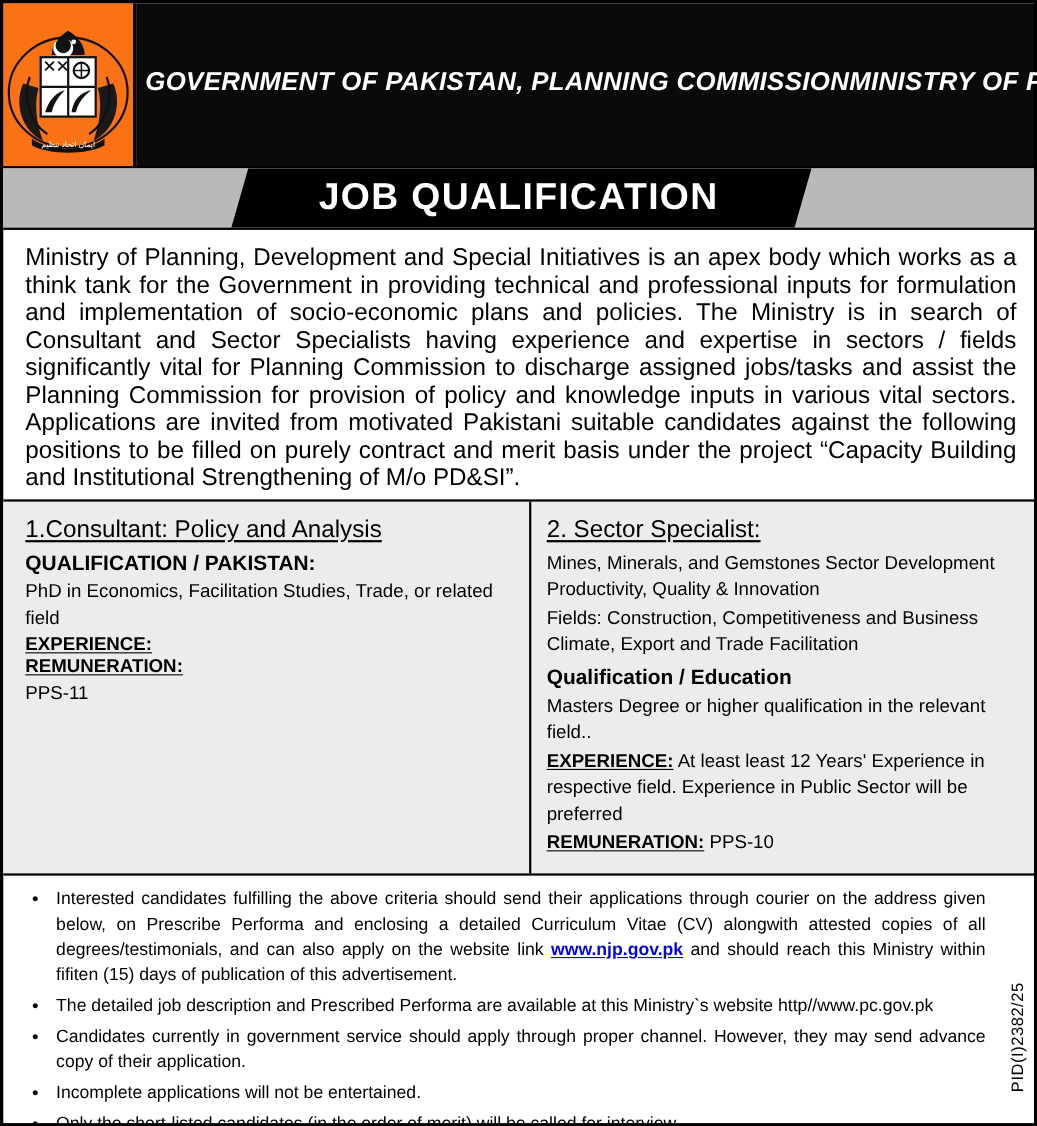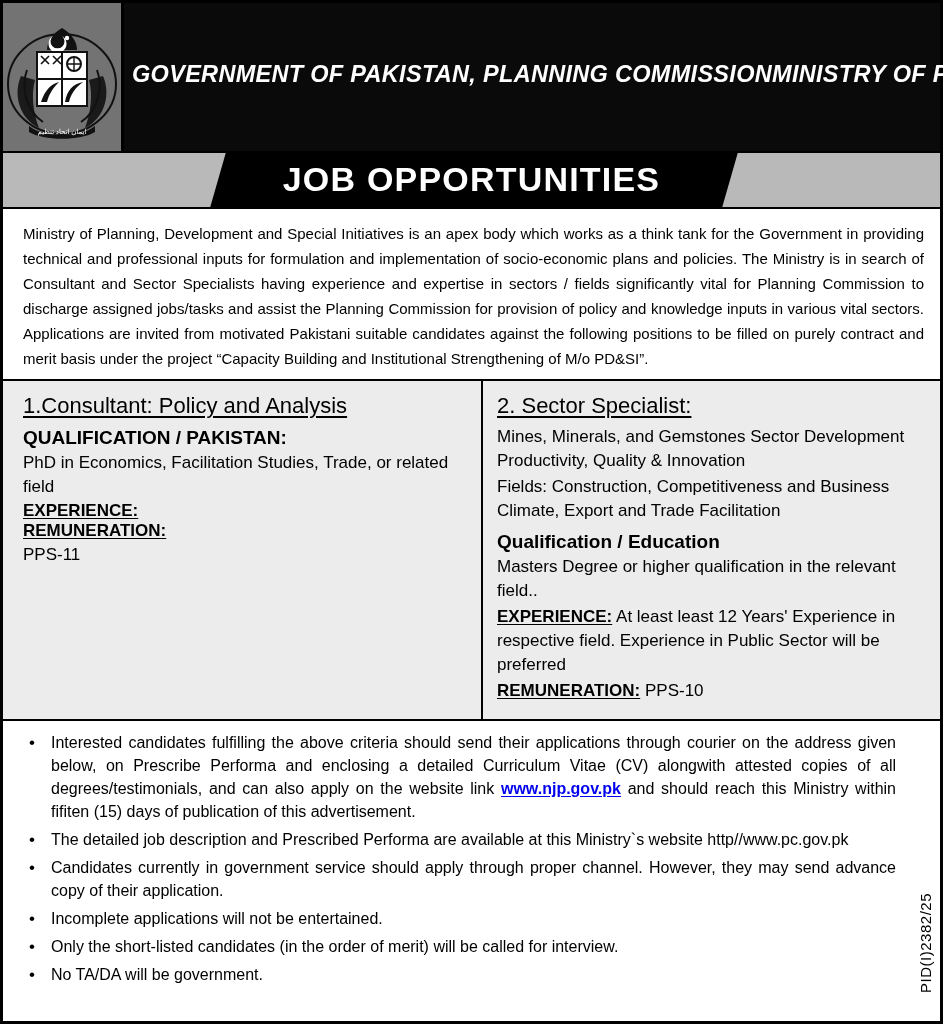--- a/index.html
+++ b/index.html
@@ -27,21 +27,21 @@
   
   .header {
     display: flex;
     align-items: stretch;
     height: 148px;
     background: #0a0a0a;
     border-bottom: 2px solid #000;
   }
   .crest-box {
     width: 148px;
-    background: #737373;
+    background: #f97316;
     display: flex;
     align-items: center;
     border-right: 3px solid #000;
   }
   .crest {
     width: 118px;
     height: 126px;
     position: relative;
   }
   .header-titles {
@@ -119,21 +119,21 @@
     text-align: center;
     color: #fff;
     font-size: 34px;
     font-weight: bold;
     letter-spacing: 1.2px;
   }
 
   
   .intro {
     padding: 12px 16px 8px 20px;
-    font-size: 15px;
+    font-size: 22px;
     line-height: 25px;
     text-align: justify;
   }
 
   
   .columns {
     display: flex;
     border-top: 2px solid #000;
     border-bottom: 2px solid #000;
     background: #ececec;
@@ -258,21 +258,21 @@
         <path d="M30 22 C38 20 46 16 54 10 C50 22 42 30 30 34 Z" fill="#111"></path>
       </svg>
       <div class="logo-main">URAAN</div>
       <div class="logo-main">PAKISTAN</div>
       <div class="logo-urdu">اڑان ہے پرواز ہے کام ہے</div>
     </div>
   </div>
 
   <div class="banner-wrap">
     <div class="banner-black"></div>
-    <div class="banner-text">JOB OPPORTUNITIES</div>
+    <div class="banner-text">JOB QUALIFICATION</div>
   </div>
 
   <div class="intro">Ministry of Planning, Development and Special Initiatives is an apex body which works as a think tank for the Government in providing technical and professional inputs for formulation and implementation of socio-economic plans and policies. The Ministry is in search of Consultant and Sector Specialists having experience and expertise in sectors / fields significantly vital for Planning Commission to discharge assigned jobs/tasks and assist the Planning Commission for provision of policy and knowledge inputs in various vital sectors. Applications are invited from motivated Pakistani suitable candidates against the following positions to be filled on purely contract and merit basis under the project “Capacity Building and Institutional Strengthening of M/o PD&amp;SI”.</div>
 
   <div class="columns">
     <div class="col col-left">
       <h2>1.Consultant: Policy and Analysis</h2>
       <h3>QUALIFICATION / PAKISTAN:</h3>
       <p>PhD in Economics, Facilitation Studies, Trade, or related field</p>
       <div class="label">EXPERIENCE:</div>

